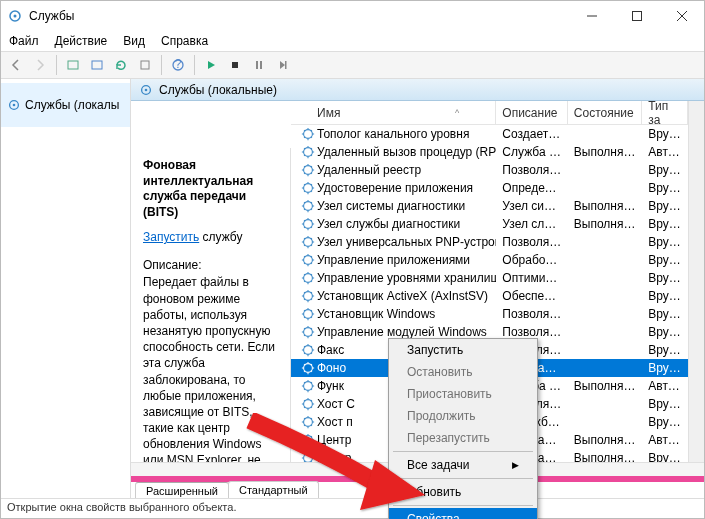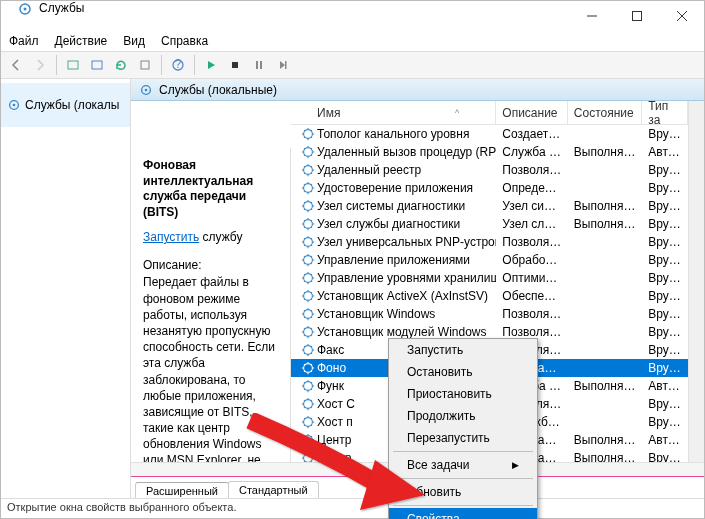--- a/index.html
+++ b/index.html
@@ -1,19 +1,19 @@
 <!DOCTYPE html>
 <html><head>
 <meta charset="utf-8">
 <style>
 * { box-sizing: border-box; margin: 0; padding: 0; font-family: "Segoe UI", Tahoma, sans-serif; font-size: 12px; }
 body { width: 705px; height: 519px; background: #fff; overflow: hidden; position: relative; }
 .window { border: 1px solid #bbb; width: 705px; height: 519px; display: flex; flex-direction: column; background: #fff; }
 
-.titlebar { height: 30px; display: flex; align-items: flex-start; padding-left: 16px; }
+.titlebar { height: 30px; display: flex; align-items: center; padding-left: 6px; }
 .titlebar .app-icon { width: 16px; height: 16px; margin-right: 6px; }
 .titlebar .title { flex: 1; }
 .titlebar .ctl { width: 45px; height: 30px; display: flex; align-items: center; justify-content: center; color: #333; }
 .titlebar .ctl svg { width: 10px; height: 10px; }
 
 .menubar { height: 20px; display: flex; gap: 16px; padding: 0 8px; align-items: center; }
 .menubar span { cursor: default; }
 
 .toolbar { height: 28px; border-top: 1px solid #ddd; border-bottom: 1px solid #ddd; background: #f5f5f5; display: flex; align-items: center; padding: 0 4px; gap: 2px; }
 .tbtn { width: 22px; height: 22px; border: 1px solid transparent; display: flex; align-items: center; justify-content: center; }
@@ -43,29 +43,29 @@
 .row.sel { background: #0078d7; color: #fff; }
 .row.sel .gear path.ring { stroke: #fff; }
 .gear { width: 14px; height: 14px; flex-shrink: 0; margin-right: 2px; margin-left: 4px; }
 .gear path.ring { fill: none; stroke: #3a88c7; stroke-width: 1.2; }
 
 .c-name { width: 207px; display: flex; align-items: center; }
 .c-desc { width: 72px; }
 .c-stat { width: 75px; }
 .c-type { width: 46px; }
 
-.tabs { height: 22px; display: flex; align-items: flex-end; padding-left: 4px; border-top: 1px solid #ec4899; background: #fff; }
+.tabs { height: 22px; display: flex; align-items: flex-end; padding-left: 4px; border-top: 6px solid #ec4899; background: #fff; }
 .tab { padding: 2px 10px; border: 1px solid #ccc; border-bottom: none; background: #fff; font-size: 11px; margin-right: -1px; border-radius: 3px 3px 0 0; }
 .tab.active { background: #fff; border-top: 1px solid #aaa; position: relative; top: 1px; }
 
 .statusbar { height: 20px; border-top: 1px solid #ddd; padding: 2px 6px; font-size: 11px; color: #333; }
 
 .ctxmenu { position: absolute; left: 388px; top: 338px; width: 150px; background: #f0f0f0; border: 1px solid #a0a0a0; box-shadow: 2px 2px 4px rgba(0,0,0,0.3); z-index: 100; }
 .ctxmenu .mi { height: 22px; display: flex; align-items: center; padding: 0 18px; font-size: 12px; }
-.ctxmenu .mi.disabled { color: #000000; }
+.ctxmenu .mi.disabled { color: #737373; }
 .ctxmenu .mi.hl { background: #0078d7; color: #fff; }
 .ctxmenu .sep { height: 1px; background: #c0c0c0; margin: 2px 4px; }
 .ctxmenu .arrow { margin-left: auto; font-size: 9px; }
 
 .bigarrow { position: absolute; left: 240px; top: 410px; z-index: 200; pointer-events: none; }
 
 .scrollbar { width: 16px; background: #f0f0f0; border-left: 1px solid #e0e0e0; }
 .toolbar svg { width: 14px; height: 14px; }
 </style>
 </head>
@@ -329,21 +329,21 @@
                 </div>
                 <div class="cell c-desc">Позволяет...</div>
                 <div class="cell c-stat"></div>
                 <div class="cell c-type">Вручну</div>
               </div>
               <div class="row">
                 <div class="cell c-name">
                   <svg class="gear" viewBox="0 0 16 16">
                     <path class="ring" d="M8 3a5 5 0 1 0 0 10 5 5 0 0 0 0-10M8 1v2M8 13v2M1 8h2M13 8h2M3.5 3.5l1.4 1.4M11.1 11.1l1.4 1.4M3.5 12.5l1.4-1.4M11.1 4.9l1.4-1.4"></path>
                   </svg>
-                  <span>Установщик модулей Windows</span>
+                  <span>Управление модулей Windows</span>
                 </div>
                 <div class="cell c-desc">Позволяет...</div>
                 <div class="cell c-stat"></div>
                 <div class="cell c-type">Вручну</div>
               </div>
               <div class="row">
                 <div class="cell c-name">
                   <svg class="gear" viewBox="0 0 16 16">
                     <path class="ring" d="M8 3a5 5 0 1 0 0 10 5 5 0 0 0 0-10M8 1v2M8 13v2M1 8h2M13 8h2M3.5 3.5l1.4 1.4M11.1 11.1l1.4 1.4M3.5 12.5l1.4-1.4M11.1 4.9l1.4-1.4"></path>
                   </svg>

